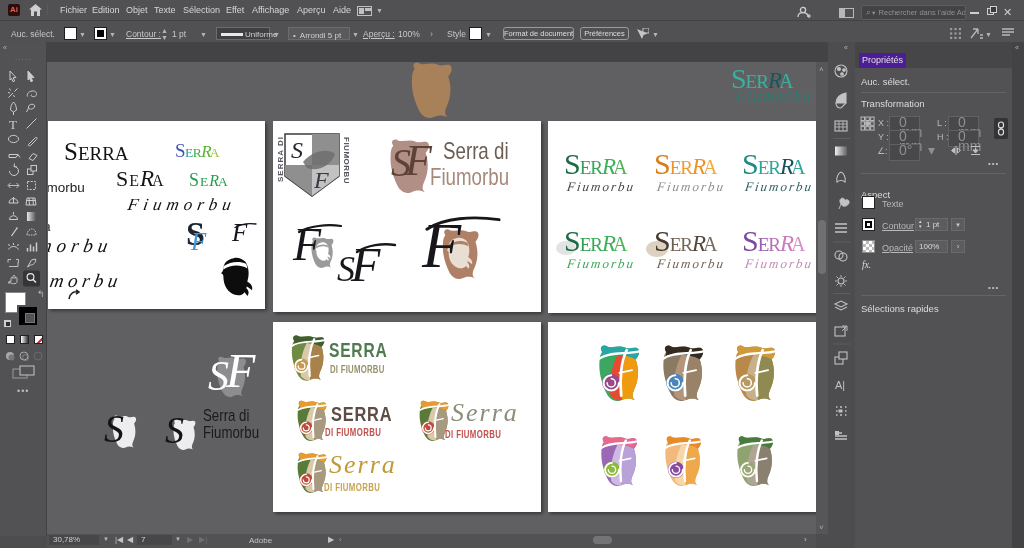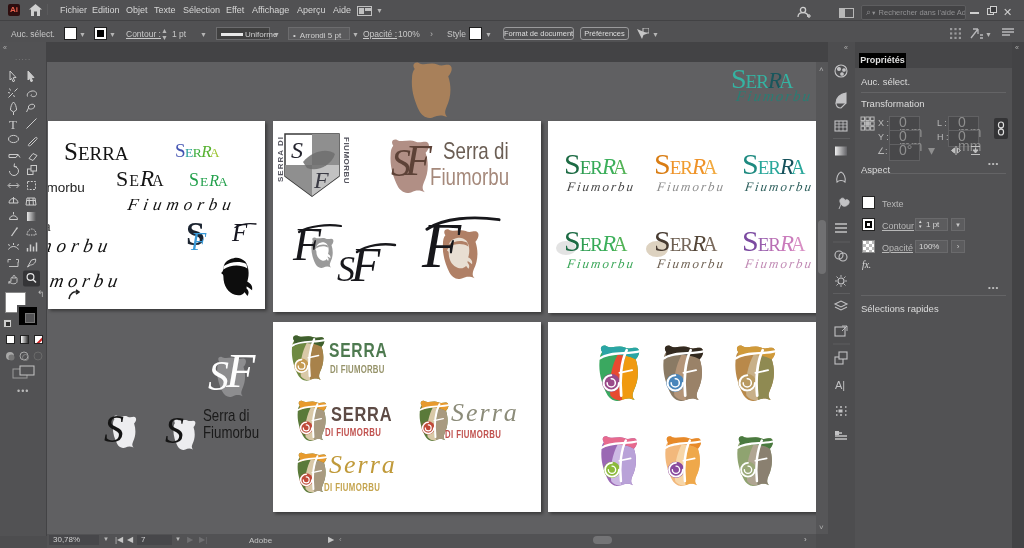--- a/index.html
+++ b/index.html
@@ -119,21 +119,21 @@
     <span class="chev" style="left:200px;top:10px;">▼</span>
     <div class="abs" style="left:216px;top:6px;width:54px;height:13px;background:#404040;border:1px solid #6c6c6e;">
         <div style="position:absolute;left:4px;top:5px;width:22px;height:2.5px;background:#e8e8e8;"></div>
         <span style="position:absolute;left:28px;top:2px;font-size:8px;color:#d0d0d0;">Uniforme</span>
       </div>
     <span class="chev" style="left:273px;top:10px;">▼</span>
     <div class="abs" style="left:288px;top:6px;width:62px;height:13px;background:#5a5a5c;border:1px solid #6c6c6e;">
         <span style="position:absolute;left:4px;top:3px;font-size:8px;color:#d0d0d0;">•&nbsp; Arrondi 5 pt</span>
       </div>
     <span class="chev" style="left:352px;top:10px;">▼</span>
-    <span class="ctxt" style="left:363px;text-decoration:underline;">Opacité :</span>
+    <span class="ctxt" style="left:363px;text-decoration:underline;">Aperçu :</span>
     <span class="ctxt" style="left:398px;">100%</span>
     <span class="chev" style="left:430px;top:8px;font-size:9px;">›</span>
     <span class="ctxt" style="left:447px;">Style :</span>
     <div class="swbox" style="left:469px;background:#fff;"></div>
     <span class="chev" style="left:485px;top:10px;">▼</span>
     <div class="btn" style="left:503px;width:71px;line-height:11px;">Format de document</div>
     <div class="btn" style="left:580px;width:49px;line-height:11px;">Préférences</div>
     <svg class="abs" style="left:636px;top:7px;" width="13" height="12" viewBox="0 0 13 12">
         <path d="M1 1 l5 10 l1.5-4 l4-1.5 Z" fill="#c6c6c6"></path>
         <rect x="7" y="0" width="6" height="5" fill="none" stroke="#c6c6c6" stroke-width="1"></rect>
@@ -449,21 +449,21 @@
         <defs>
           <linearGradient id="gr2" x1="0" y1="0" x2="1" y2="0">
             <stop offset="0" stop-color="#efefef"></stop>
             <stop offset="1" stop-color="#616165"></stop>
           </linearGradient>
         </defs>
       </svg>
   </div>
   <div id="proppanel" class="abs">
     <div class="abs" style="left:0;top:0;width:157px;height:26px;background:#464648;"></div>
-    <div class="abs" style="left:4px;top:11px;width:47px;height:15px;background:#000000;color:#e0e0e0;font-size:9px;font-weight:bold;line-height:15px;text-align:center;">Propriétés</div>
+    <div class="abs" style="left:4px;top:11px;width:47px;height:15px;background:#4c1d95;color:#e0e0e0;font-size:9px;font-weight:normal;line-height:15px;text-align:center;">Propriétés</div>
     <div class="abs" style="left:0;top:26px;width:157px;height:480px;background:#525254;"></div>
     <span class="phead" style="left:6px;top:34px;">Auc. sélect.</span>
     <div class="pdiv" style="left:6px;top:50px;width:145px;position:absolute;"></div>
     <span class="phead" style="left:6px;top:56px;">Transformation</span>
     <svg class="abs" style="left:5px;top:74px;" width="15" height="15" viewBox="0 0 15 15">
         <g fill="none" stroke="#b8b8b8" stroke-width="1">
           <rect x="1" y="1" width="3.5" height="3.5"></rect>
           <rect x="5.8" y="1" width="3.5" height="3.5"></rect>
           <rect x="10.6" y="1" width="3.5" height="3.5"></rect>
           <rect x="1" y="5.8" width="3.5" height="3.5"></rect>
@@ -496,21 +496,21 @@
           <path d="M5 1 l0 9"></path>
           <path d="M3.5 3 l-3 2.5 l3 2.5 Z" fill="#c0c0c0"></path>
           <path d="M6.5 3 l3 2.5 l-3 2.5 Z"></path>
           <path d="M20 1.5 l9 0 M20 9.5 l9 0"></path>
           <path d="M24.5 8 l-2.5 -3 l5 0 Z" fill="#c0c0c0"></path>
           <path d="M24.5 3 l0 2"></path>
         </g>
       </svg>
     <div class="abs" style="left:133px;top:117px;color:#c0c0c0;font-size:8px;letter-spacing:1px;">•••</div>
     <div class="pdiv" style="left:6px;top:131px;width:145px;position:absolute;"></div>
-    <span class="phead" style="left:6px;top:122px;">Aspect</span>
+    <span class="phead" style="left:6px;top:147px;">Aspect</span>
     <div class="abs" style="left:7px;top:154px;width:13px;height:13px;background:#fff;border:1px solid #222;"></div>
     <span class="plabel" style="left:27px;top:157px;">Texte</span>
     <div class="abs" style="left:7px;top:176px;width:13px;height:13px;background:#fff;border:1px solid #222;">
         <div style="position:absolute;left:2px;top:2px;width:7px;height:7px;border:2px solid #000;"></div>
       </div>
     <span class="plabel" style="left:27px;top:179px;text-decoration:underline;">Contour</span>
     <div class="abs" style="left:60px;top:176px;width:33px;height:13px;background:#5c5c5e;border:1px solid #6a6a6c;color:#d8d8d8;font-size:8px;line-height:12px;"><span style="position:absolute;left:2px;top:1px;font-size:4.5px;line-height:4.5px;">▲<br>▼</span><span style="margin-left:10px;">1 pt</span></div>
     <div class="abs" style="left:96px;top:176px;width:14px;height:13px;background:#5c5c5e;border:1px solid #6a6a6c;color:#c8c8c8;font-size:6px;text-align:center;line-height:12px;">▼</div>
     <div class="abs" style="left:7px;top:198px;width:13px;height:13px;border:1px solid #888;background:repeating-conic-gradient(#bbb 0% 25%, #fff 0% 50%) 0 0/6px 6px;"></div>
     <span class="plabel" style="left:27px;top:201px;text-decoration:underline;">Opacité</span>

